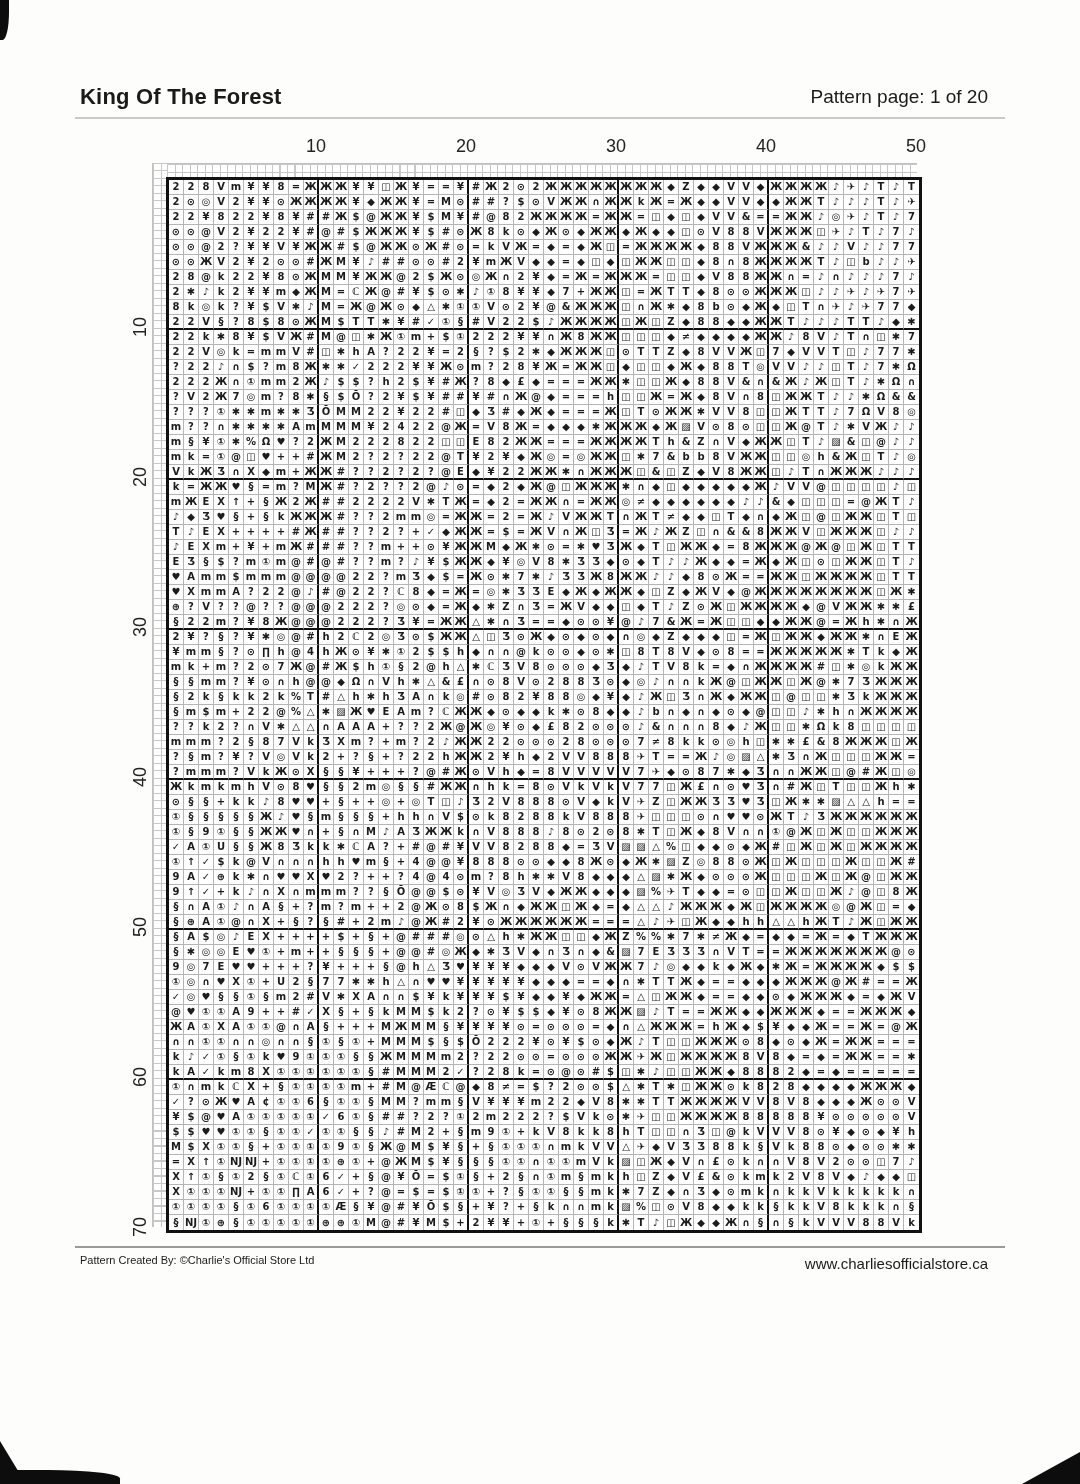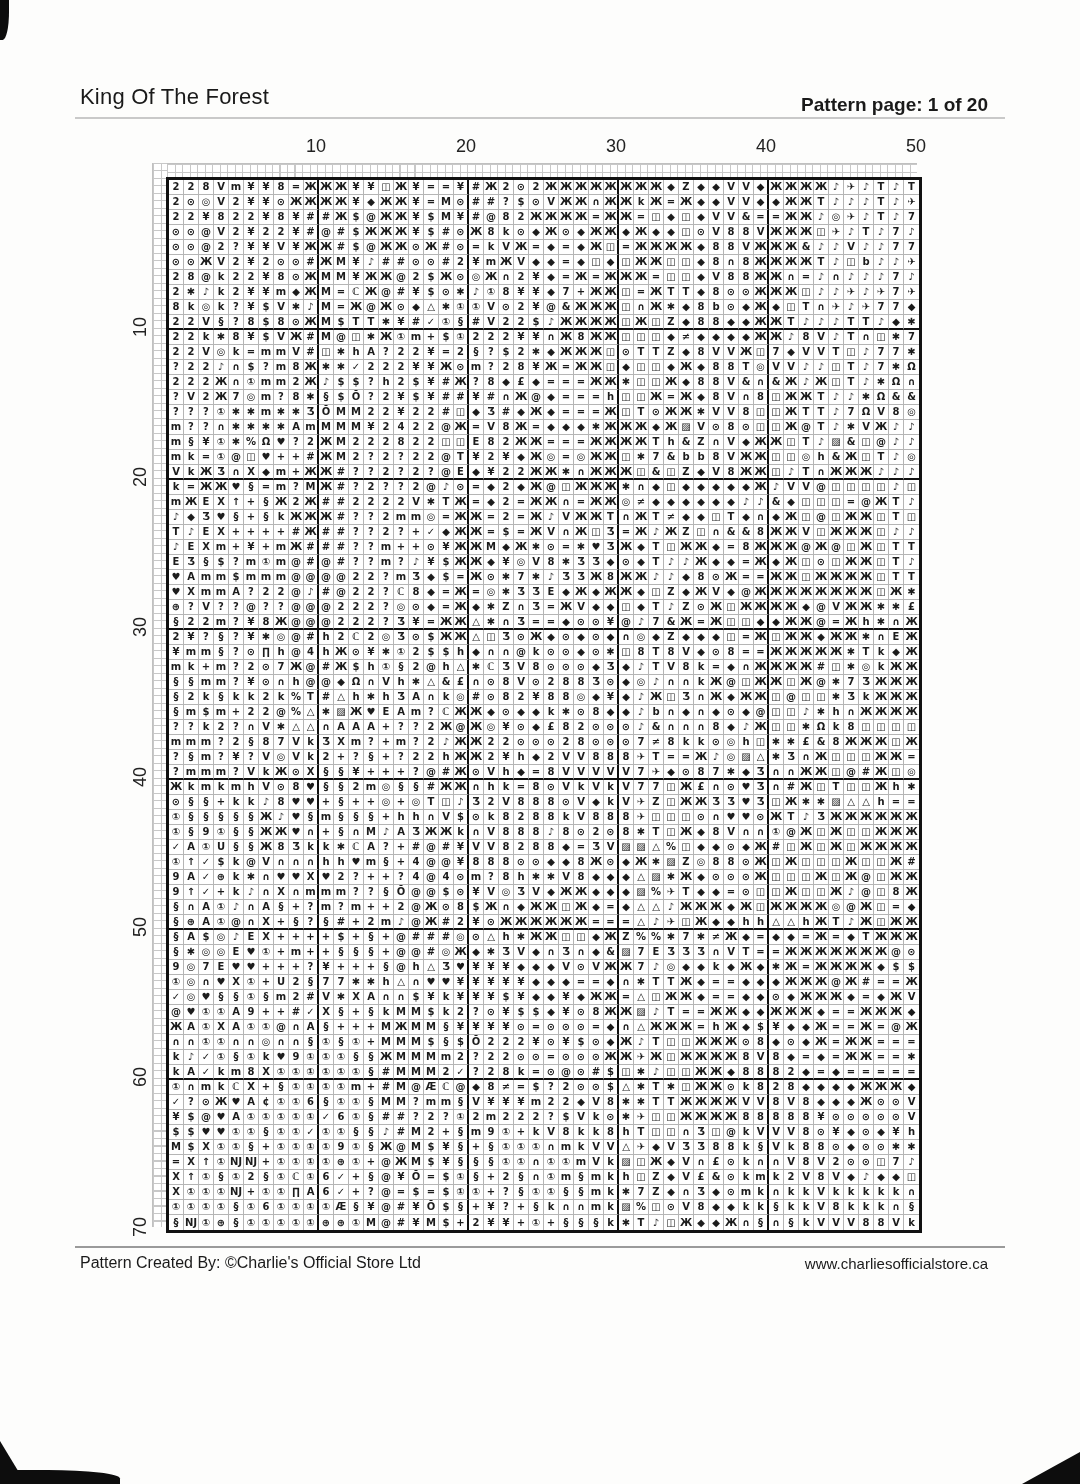--- a/index.html
+++ b/index.html
@@ -3,22 +3,22 @@
 <meta charset="utf-8">
 <style>
   html,body{margin:0;padding:0;background:#e8e8e8;}
   .page{
     position:relative;width:1080px;height:1484px;margin:0 auto;
     background:#fdfdfc;overflow:hidden;
     font-family:"Liberation Sans","DejaVu Sans",sans-serif;
     color:#1a1a1a;
   }
   
-  .title{position:absolute;left:80px;top:84px;font-size:22px;font-weight:normal;letter-spacing:.2px;}
-  .page-label{position:absolute;right:92px;top:86px;font-size:19px;font-weight:bold;margin-top:8px;}
+  .title{position:absolute;left:80px;top:84px;font-size:22px;font-weight:bold;letter-spacing:.2px;}
+  .page-label{position:absolute;right:92px;top:86px;font-size:19px;font-weight:normal;}
   .header-rule{position:absolute;left:75px;top:117px;width:930px;height:2px;background:#c9c9c9;}
   
   .ruler{position:absolute;background:
     repeating-linear-gradient(to right,#c8c8c8 0 1px,transparent 1px 7.5px),
     repeating-linear-gradient(to bottom,#c8c8c8 0 1px,transparent 1px 7.5px);
     background-color:#fff;}
   .ruler-top{left:152px;top:163px;width:765px;height:14px;border-top:1px solid #c0c0c0;}
   .ruler-left{left:152px;top:163px;width:14px;height:1064px;border-left:1px solid #c0c0c0;}
   
   .col-label{position:absolute;top:136px;font-size:18px;color:#222;transform:translateX(-50%);}
@@ -35,21 +35,21 @@
     width:15px;height:15px;box-sizing:border-box;flex:0 0 15px;
     border-right:1px solid #b5b5b5;border-bottom:1px solid #b5b5b5;
     display:flex;align-items:center;justify-content:center;
     font-size:10px;font-weight:bold;line-height:1;color:#1c1c1c;
     font-family:"DejaVu Sans",sans-serif;overflow:hidden;
   }
   .cell:nth-child(10n){border-right:2px solid #111;}
   .cell:nth-child(50n){border-right:none;}
   
   .footer-rule{position:absolute;left:75px;top:1246px;width:930px;height:2px;background:#9a9a9a;}
-  .footer-left{position:absolute;left:80px;top:1254px;font-size:16px;}
+  .footer-left{position:absolute;left:80px;top:1254px;font-size:11px;}
   .footer-right{position:absolute;right:92px;top:1255px;font-size:15px;margin-left:9px;}
   
   .art{position:absolute;background:#0d0d0d;}
   .art-tl{left:0;top:0;width:9px;height:40px;border-radius:0 0 70% 0;}
   .art-bl{left:0;top:1441px;width:0;height:0;background:none;
           border-left:26px solid #0d0d0d;border-top:43px solid transparent;}
   .art-bl2{left:0;top:1470px;width:120px;height:14px;border-radius:0 60% 0 0;}
   .art-br{right:0;top:1452px;width:0;height:0;background:none;
           border-right:58px solid #0d0d0d;border-top:32px solid transparent;}
 </style>

